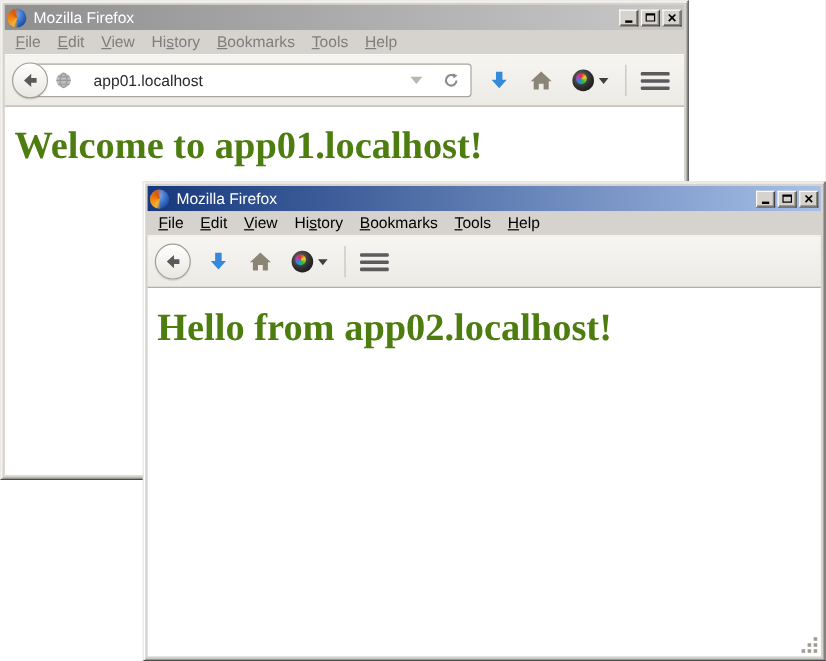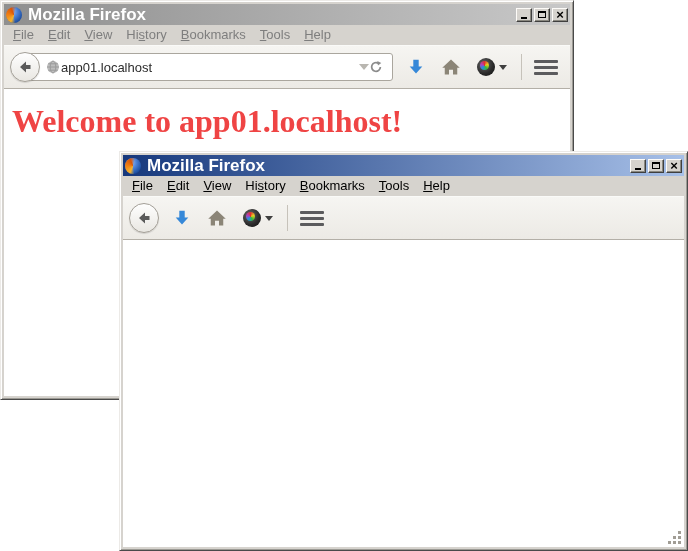--- a/index.html
+++ b/index.html
@@ -9,21 +9,21 @@
        padding:3px;border:1px solid;border-color:#eceae7 #4a4a4a #4a4a4a #eceae7;
        box-shadow:inset 1px 1px 0 #ffffff, inset -1px -1px 0 #9c9a94;
        display:flex;flex-direction:column;}
   .win1{left:0;top:0;width:574px;height:400px;z-index:1;}
   .win2{left:119px;top:151px;width:569px;height:400px;z-index:2;}
 
   
   .titlebar{height:21px;flex:0 0 21px;display:flex;align-items:center;gap:4px;padding:0 2px;
             background:linear-gradient(90deg,var(--active1),var(--active2));}
   .win.inactive .titlebar{background:linear-gradient(90deg,var(--inactive1),var(--inactive2));}
-  .title-text{flex:1;color:#fff;font-weight:bold;font-size:17px;white-space:nowrap;overflow:hidden;padding-left:2px;}
+  .title-text{flex:1;color:#fff;font-weight:normal;font-size:13px;white-space:nowrap;overflow:hidden;padding-left:2px;}
   .ff-icon{width:16px;height:16px;border-radius:50%;position:relative;flex:0 0 16px;
            background:radial-gradient(circle at 35% 30%,#9ec2f7 0%,#4a7fd4 40%,#1d4ea0 75%,#123a7e 100%);}
   .ff-icon::after{content:"";position:absolute;inset:0;border-radius:50%;
            background:conic-gradient(from 140deg,rgba(0,0,0,0) 0 8%,#f7b32a 18%,#ef7d12 38%,#d95608 55%,rgba(0,0,0,0) 66%);}
   .winbtns{display:flex;gap:2px;}
   .wbtn{width:16px;height:14px;background:var(--chrome);padding:0;margin:0;cursor:default;
         border:1px solid;border-color:#fdfbf8 #3f3f3f #3f3f3f #fdfbf8;
         box-shadow:inset -1px -1px 0 #8a8880;display:flex;align-items:center;justify-content:center;}
   .gl-min{width:6px;height:2px;background:#000;margin-top:7px;}
   .gl-max{width:8px;height:7px;box-sizing:border-box;border:1px solid #000;border-top-width:2px;}
@@ -37,42 +37,42 @@
 
   
   .navbar{height:44px;flex:0 0 44px;box-sizing:border-box;display:flex;align-items:center;
           padding:0 12px 0 6px;background:linear-gradient(#f6f5f2,#eceae5);
           border-top:1px solid #fafaf8;border-bottom:1px solid #b3afa7;}
   .backbtn{width:30px;height:30px;flex:0 0 30px;border-radius:50%;z-index:2;
            background:linear-gradient(#fefefe,#e9e7e2);border:1px solid #a39f97;box-sizing:border-box;
            display:flex;align-items:center;justify-content:center;box-shadow:0 1px 1px rgba(0,0,0,.12);}
   .urlbar{flex:1;height:28px;box-sizing:border-box;background:#fff;border:1px solid #aaa69e;
           border-radius:3px;display:flex;align-items:center;margin-left:-15px;
-          padding:0 9px 0 19px;gap:0;min-width:0;}
+          padding:0 9px 0 19px;gap:17px;min-width:0;}
   .url-text{font-size:13px;color:#2b2b2b;white-space:nowrap;}
   .url-spacer{flex:1;}
   .dd{width:0;height:0;border-left:5px solid transparent;border-right:5px solid transparent;
       border-top:6px solid #b9b6b0;}
   .nav-sep{width:1px;height:26px;background:#c6c2ba;margin:0 12px 0 14px;}
   .dl{margin-left:14px;display:flex;}
   .home{margin-left:16px;display:flex;}
   .ext-wrap{margin-left:16px;display:flex;align-items:center;gap:4px;}
   .ext-icon{width:18px;height:18px;border-radius:50%;position:relative;
             background:radial-gradient(circle at 38% 35%,#6a6a6a 0%,#2c2c2c 55%,#0d0d0d 100%);}
   .ext-icon::after{content:"";position:absolute;left:3px;top:3px;width:9px;height:9px;border-radius:50%;
             background:conic-gradient(#e03030,#e8d020,#38b838,#2090e0,#b040c0,#e03030);}
   .caret{width:0;height:0;border-left:4px solid transparent;border-right:4px solid transparent;
          border-top:5px solid #3f3f3f;}
   .burger{width:24px;display:flex;flex-direction:column;gap:3px;}
   .burger i{height:3px;background:#5b5b5d;border-radius:1px;}
 
   
   .content{flex:1;background:#fff;position:relative;overflow:hidden;}
   .content h1{margin:14px 0 0 8px;font-family:"Liberation Serif",serif;font-weight:bold;
-              font-size:32px;color:#ef4444;white-space:nowrap;}
+              font-size:32px;color:#4d7c0f;white-space:nowrap;}
   .grip{position:absolute;right:2px;bottom:2px;width:15px;height:15px;}
   .grip::before{content:"";position:absolute;left:1px;top:1px;width:3px;height:3px;
     box-shadow:10px 0 0 #a19d95,11px 1px 0 #fff,
                5px 5px 0 #a19d95,6px 6px 0 #fff,
                10px 5px 0 #a19d95,11px 6px 0 #fff,
                0 10px 0 #a19d95,1px 11px 0 #fff,
                5px 10px 0 #a19d95,6px 11px 0 #fff,
                10px 10px 0 #a19d95,11px 11px 0 #fff;}
 </style>
 </head>
@@ -195,15 +195,16 @@
       <span class="caret"></span>
     </span>
     <span class="nav-sep"></span>
     <span class="burger">
         <i></i>
         <i></i>
         <i></i>
       </span>
   </div>
   <div class="content">
+    <h1>Hello from app02.localhost!</h1>
     <span class="grip"></span>
   </div>
 </div>
 
 </body></html>

